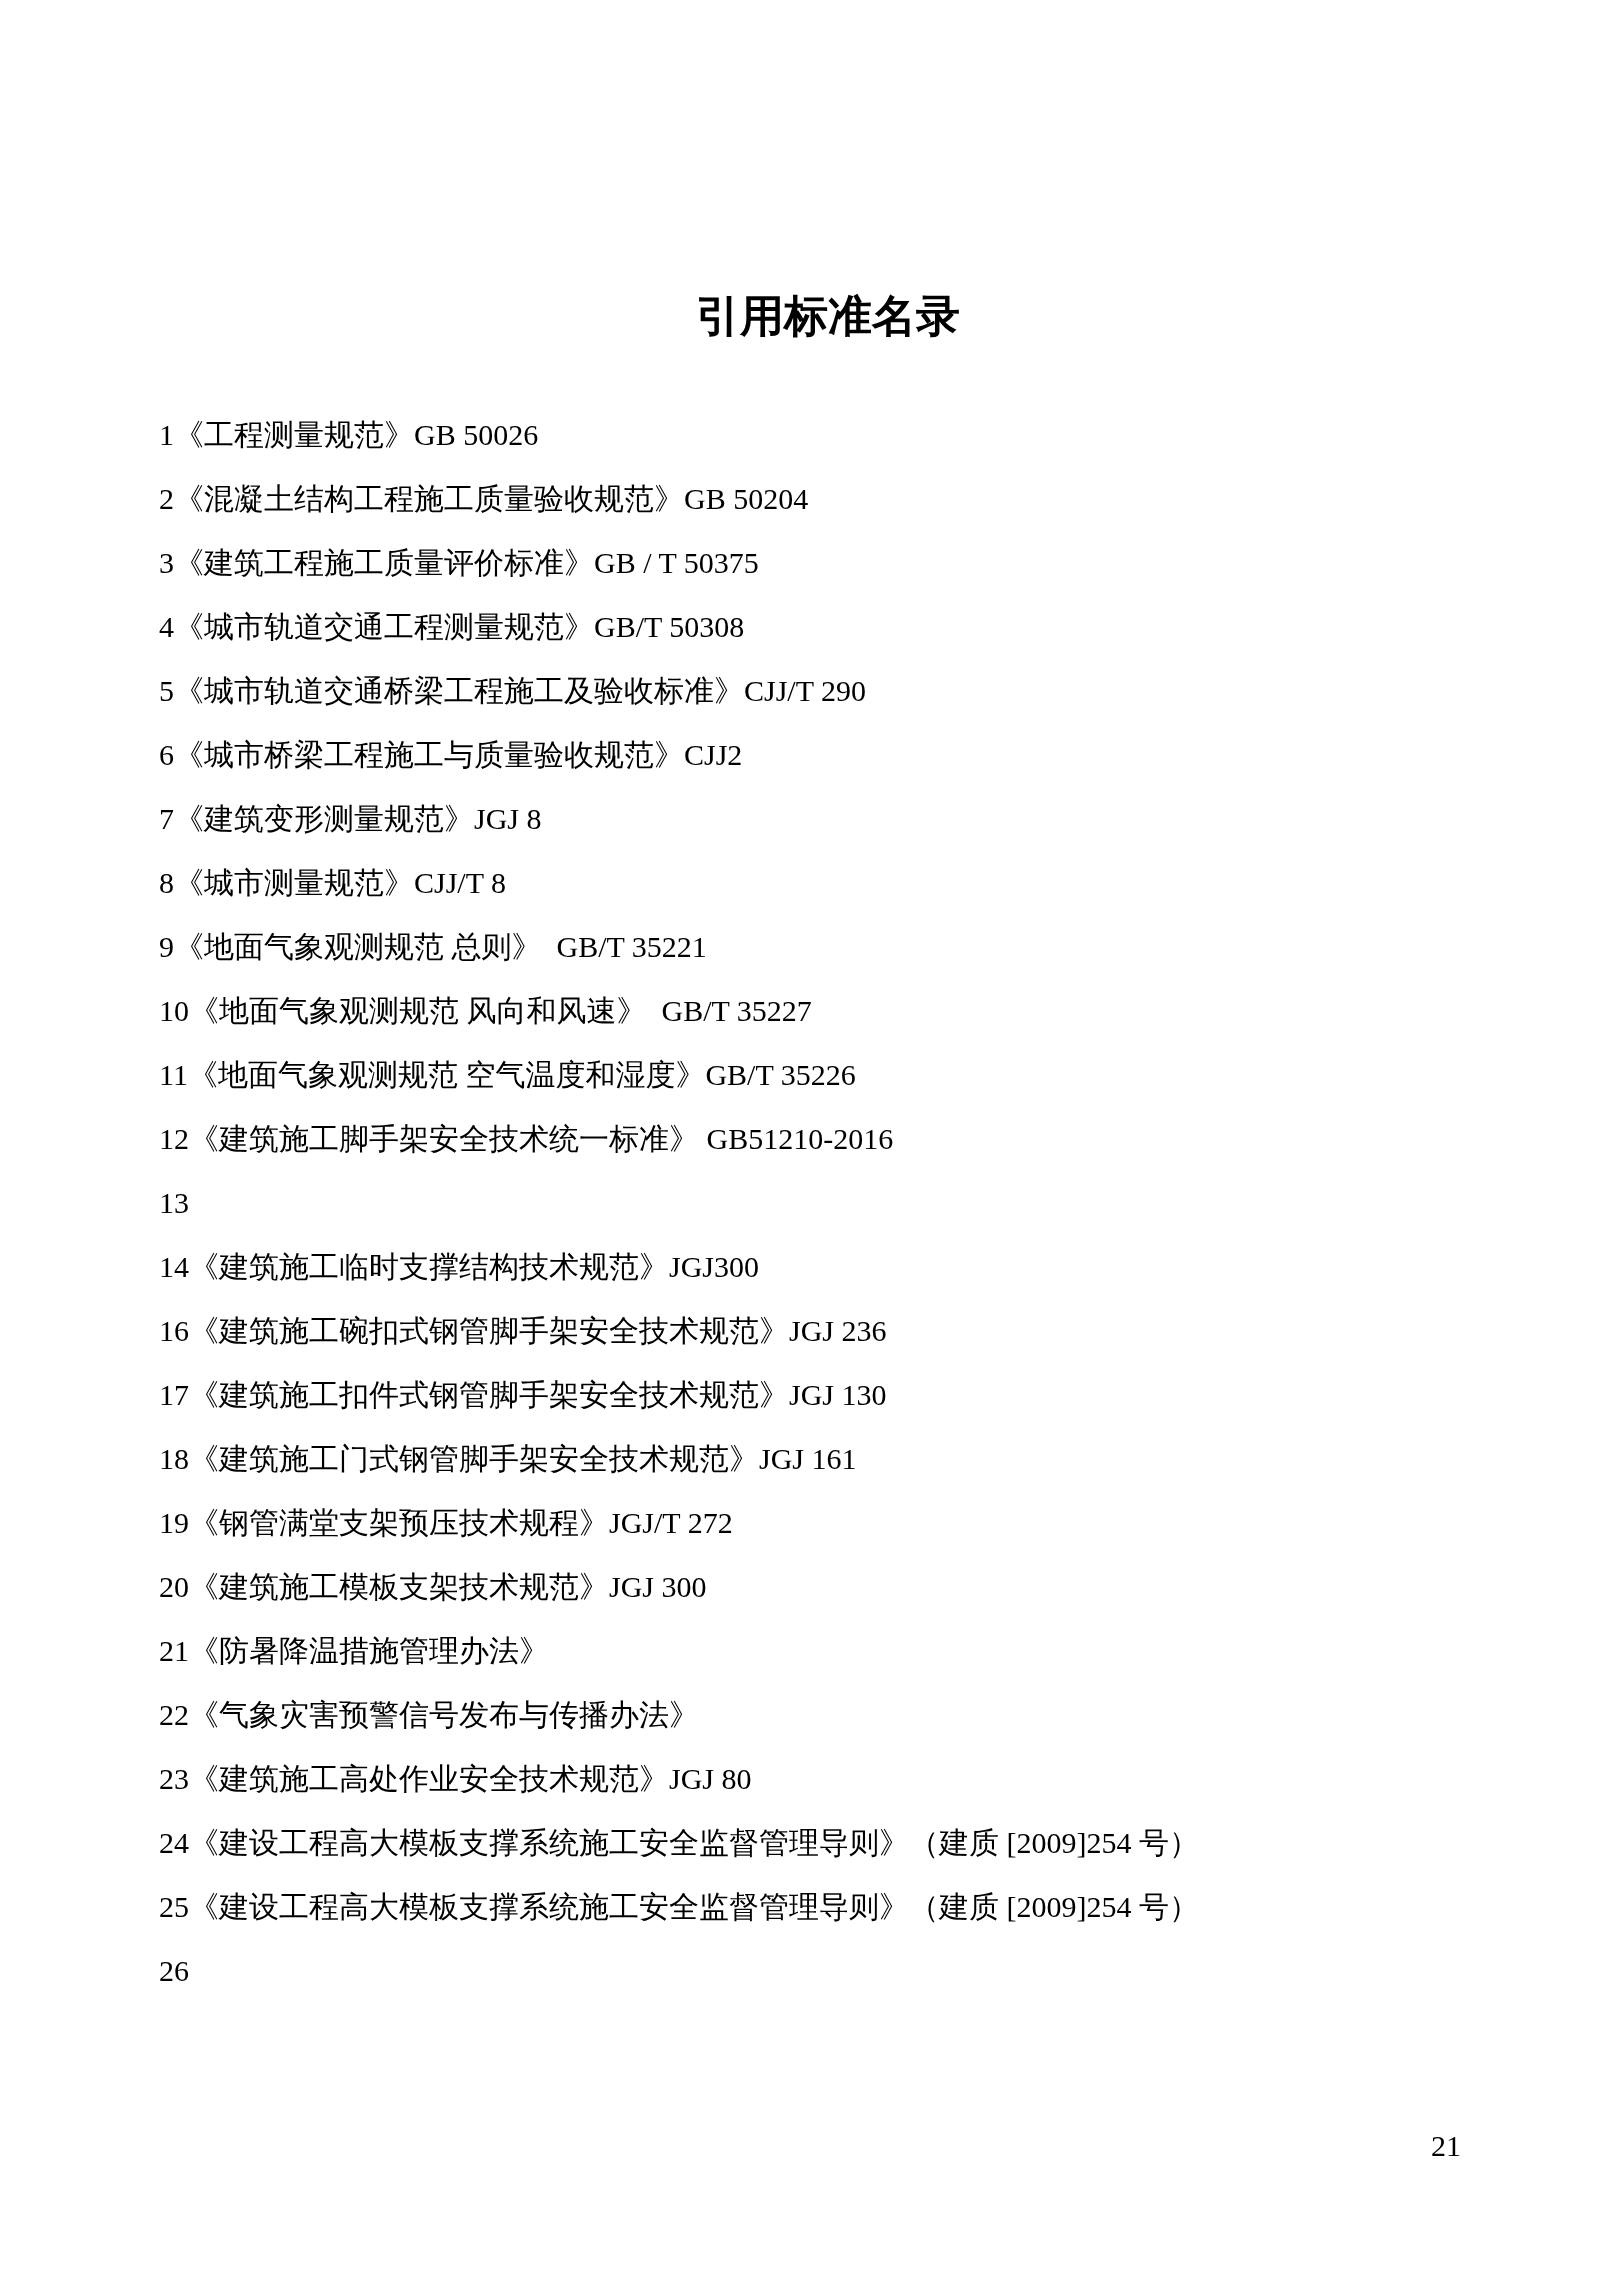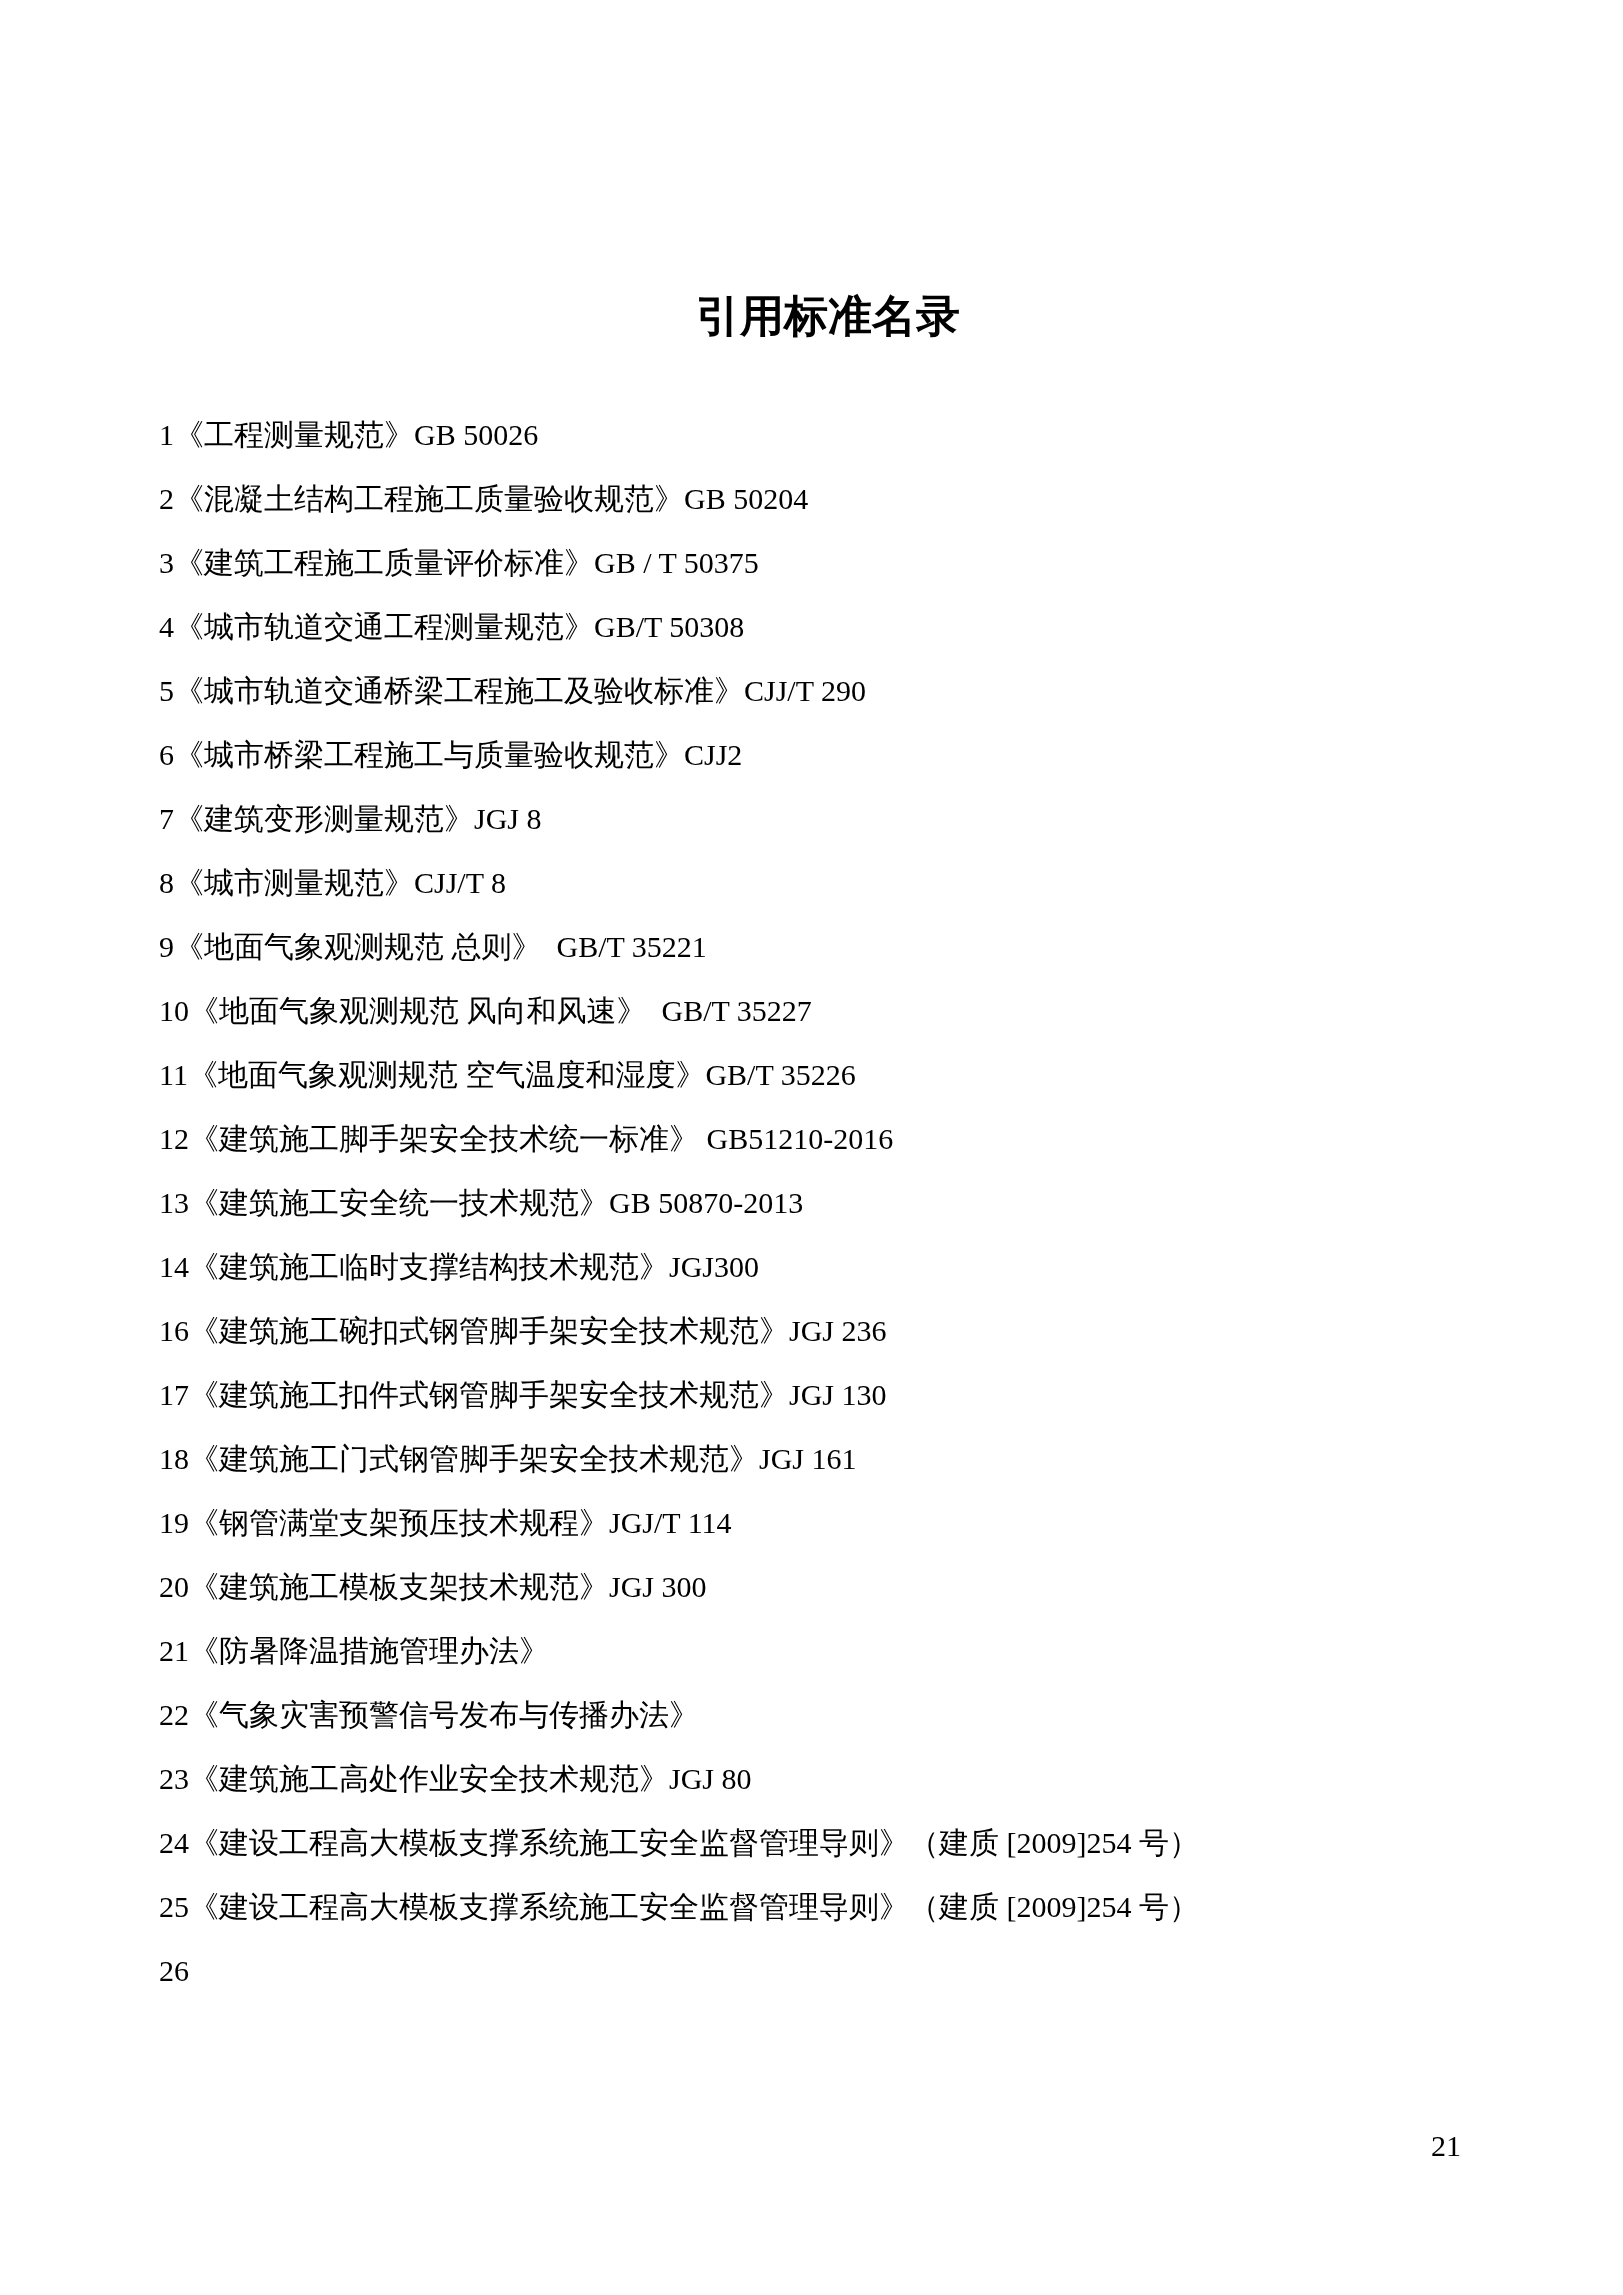--- a/index.html
+++ b/index.html
@@ -108,41 +108,40 @@
       <li class="row">
         <span class="num">11</span>
         <span class="text">《地面气象观测规范 空气温度和湿度》GB/T 35226</span>
       </li>
       <li class="row">
         <span class="num">12</span>
         <span class="text">《建筑施工脚手架安全技术统一标准》 GB51210-2016</span>
       </li>
       <li class="row">
         <span class="num">13</span>
-        <span class="text">《建筑施工安全统一技术规范》GB 50870-2013</span>
       </li>
       <li class="row">
         <span class="num">14</span>
         <span class="text">《建筑施工临时支撑结构技术规范》JGJ300</span>
       </li>
       <li class="row">
         <span class="num">16</span>
         <span class="text">《建筑施工碗扣式钢管脚手架安全技术规范》JGJ 236</span>
       </li>
       <li class="row">
         <span class="num">17</span>
         <span class="text">《建筑施工扣件式钢管脚手架安全技术规范》JGJ 130</span>
       </li>
       <li class="row">
         <span class="num">18</span>
         <span class="text">《建筑施工门式钢管脚手架安全技术规范》JGJ 161</span>
       </li>
       <li class="row">
         <span class="num">19</span>
-        <span class="text">《钢管满堂支架预压技术规程》JGJ/T 114</span>
+        <span class="text">《钢管满堂支架预压技术规程》JGJ/T 272</span>
       </li>
       <li class="row">
         <span class="num">20</span>
         <span class="text">《建筑施工模板支架技术规范》JGJ 300</span>
       </li>
       <li class="row">
         <span class="num">21</span>
         <span class="text">《防暑降温措施管理办法》</span>
       </li>
       <li class="row">

